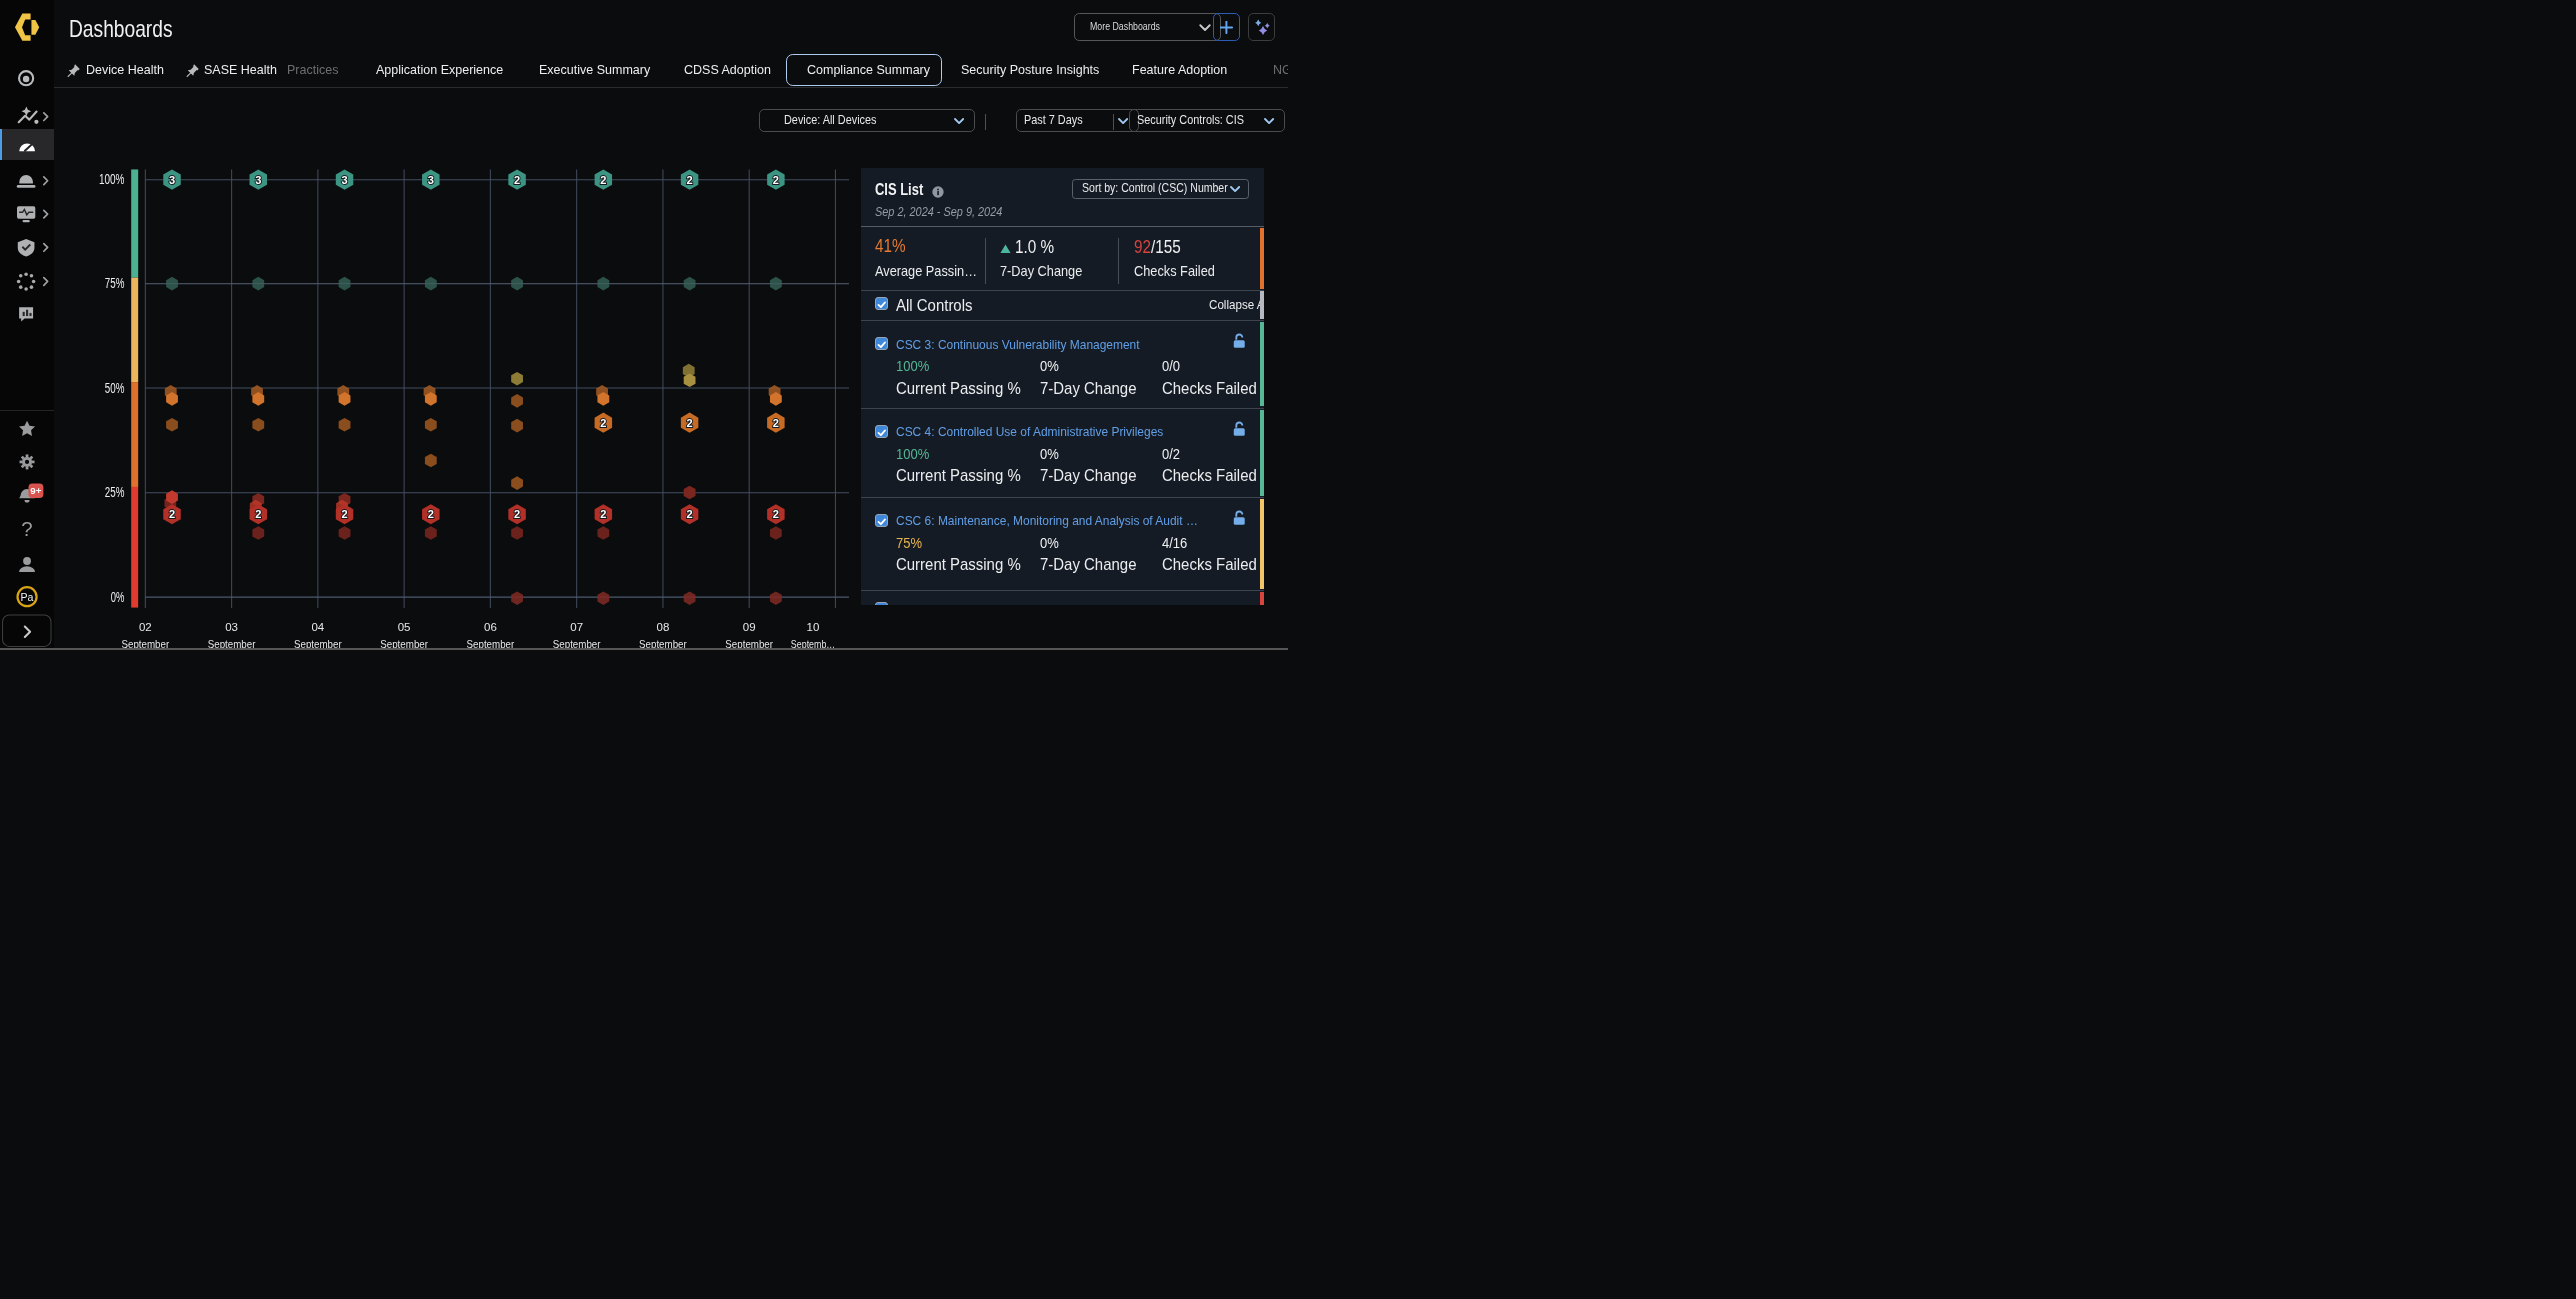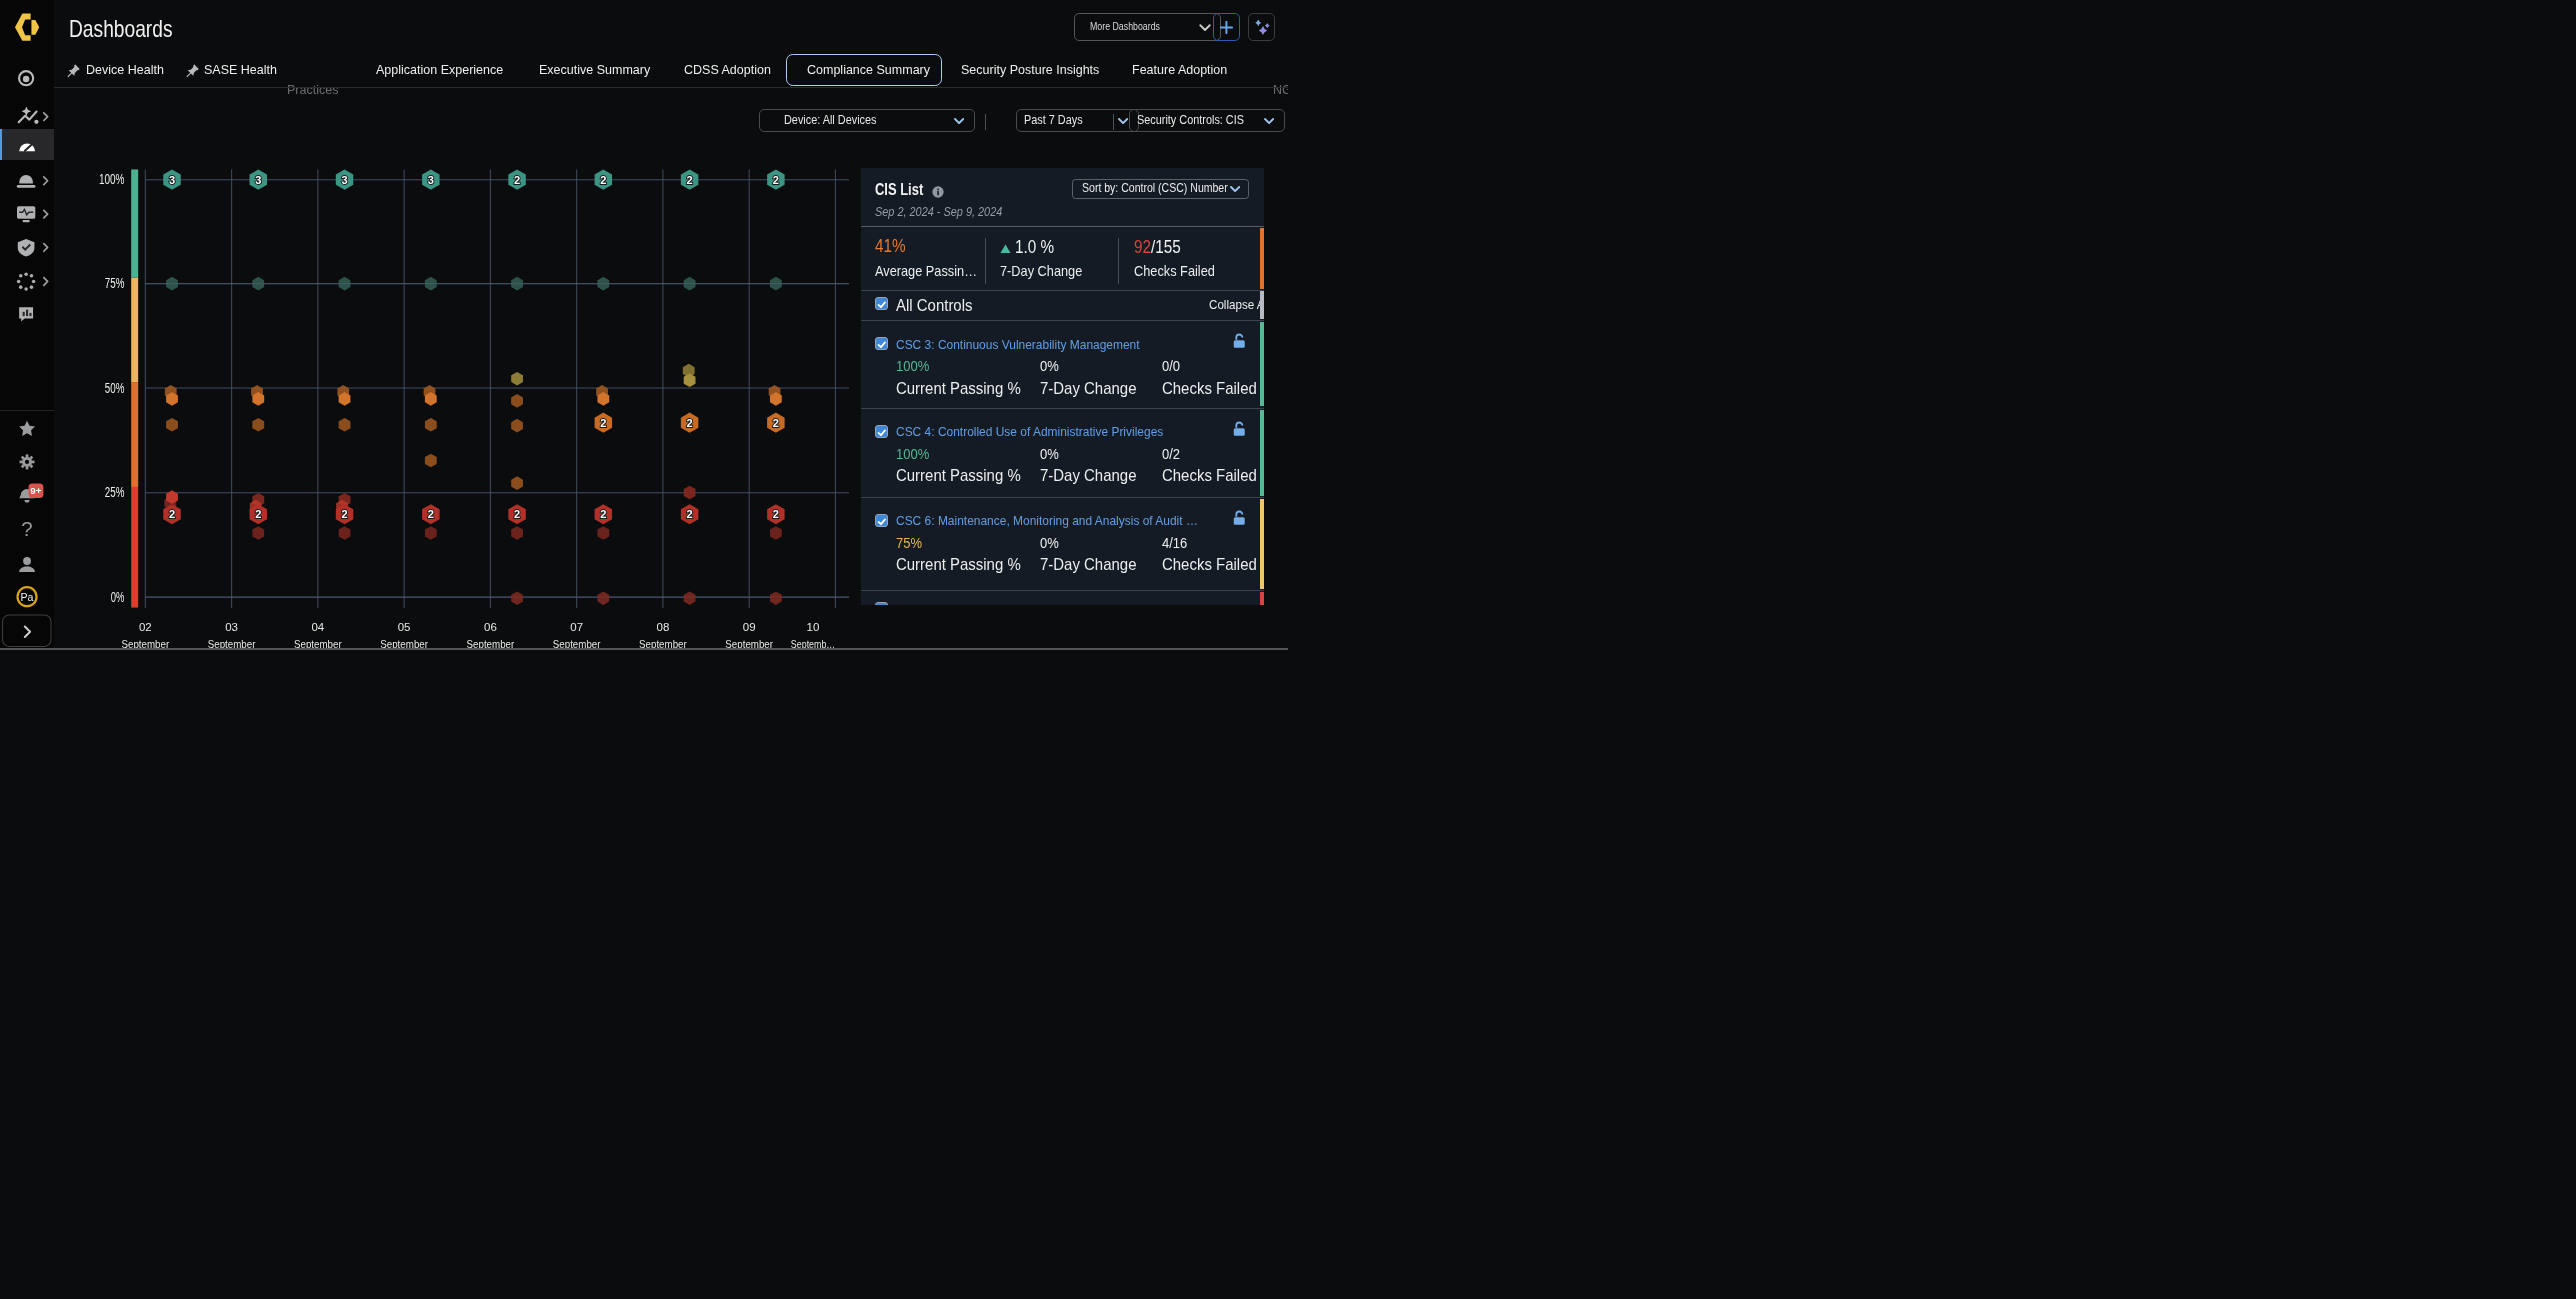--- a/index.html
+++ b/index.html
@@ -10,21 +10,21 @@
   .nx { display:inline-block; transform:scaleX(0.88); transform-origin:0 50%; white-space:nowrap; }
   .nx81 { display:inline-block; transform:scaleX(0.81); transform-origin:0 50%; white-space:nowrap; }
   .nx85 { display:inline-block; transform:scaleX(0.85); transform-origin:0 50%; white-space:nowrap; }
   .nx92 { display:inline-block; transform:scaleX(0.92); transform-origin:0 50%; white-space:nowrap; }
   #sidebar { position:absolute; left:0; top:0; width:54px; height:650px; background:#060607; }
   #sideactive { position:absolute; left:0; top:129px; width:54px; height:31px; background:#28282a; }
   #sideactive .bar { position:absolute; left:0; top:0; width:2.2px; height:31px; background:#4d9ce8; }
   .sdiv { position:absolute; left:0; width:54px; height:0.9px; background:#242425; }
   #title { position:absolute; left:69px; top:15.3px; font-size:24px; color:rgba(244,244,244,0.99); }
   .tab { position:absolute; top:62px; font-size:13.6px; color:rgba(241,241,241,0.99); white-space:nowrap; }
-  .tab.dim { color:rgba(110,111,112,0.99);margin-top:20px; }
+  .tab.dim { color:rgba(110,111,112,0.99); }
   #tabline { position:absolute; left:54px; top:87px; width:1234px; height:0.9px; background:#2b2c2e; }
   #comptab { position:absolute; left:786px; top:54px; width:156px; height:32px; border:1.7px solid #aecbf2; border-radius:6.8px; }
   .btn { position:absolute; top:13px; height:28px; border-radius:5.1px; border:1.4px solid #565759; }
   #morebtn { left:1074px; width:147px; color:rgba(222,222,223,0.99); font-size:10px; line-height:25px; padding-left:14.5px; }
   #plusbtn { left:1213px; width:27px; border-color:#2a5cb8; }
   #sparkbtn { left:1248px; width:27px; border-color:#3c3d3f; }
   .filter { position:absolute; top:109px; height:22.6px; border:1px solid #4b4c4e; border-radius:5.1px;
             color:rgba(236,236,236,0.99); font-size:12.8px; line-height:20px; padding-left:6.8px; }
   .fsep { position:absolute; top:114px; width:1.2px; height:16px; background:#4f5052; }
   #panel { position:absolute; left:861px; top:168px; width:403px; height:437px; background:#151b24; overflow:hidden;text-decoration:underline; }

